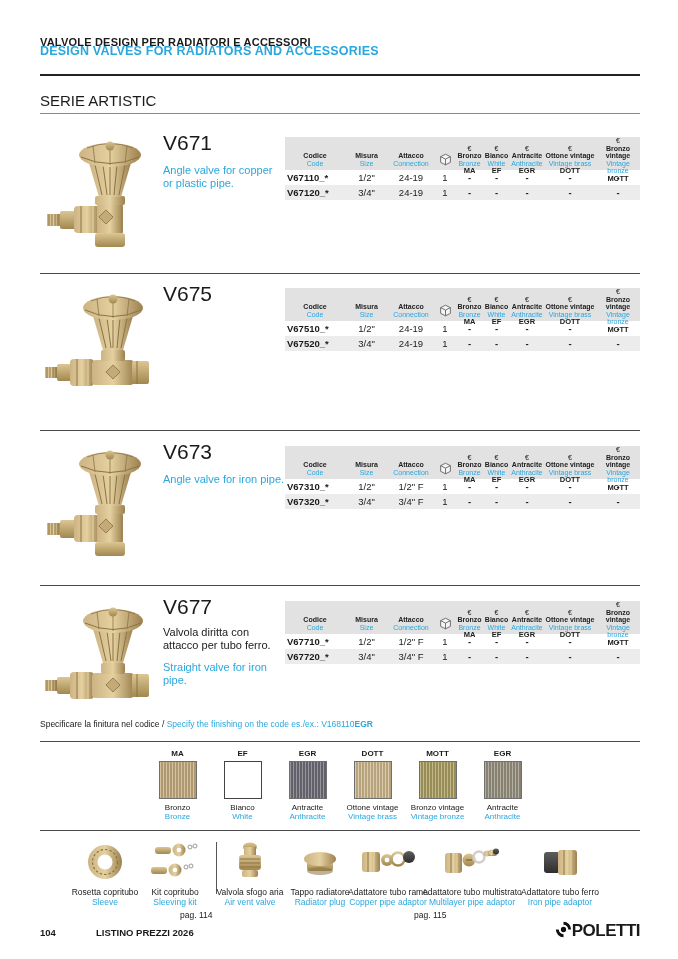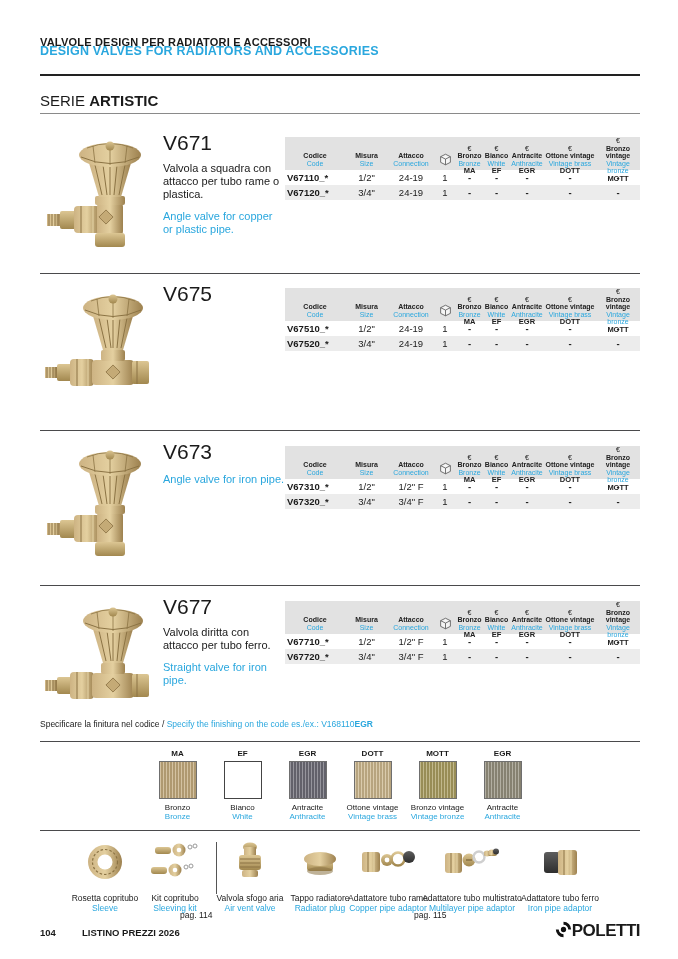--- a/index.html
+++ b/index.html
@@ -6,21 +6,21 @@
   *{margin:0;padding:0;box-sizing:border-box;}
   html,body{background:#fff;}
   body{width:678px;height:959px;position:relative;font-family:"Liberation Sans",sans-serif;color:var(--ink);overflow:hidden;}
   .abs{position:absolute;}
   
   .title-it{left:40px;top:36px;font-size:11px;font-weight:bold;letter-spacing:.2px;}
   .title-en{left:40px;top:44px;font-size:12.5px;font-weight:bold;color:var(--blue);letter-spacing:.2px;}
   .rule{left:40px;width:600px;background:#4a4a4c;height:1px;}
   .rule-top{top:74px;height:2px;background:#222;}
   .series{left:40px;top:92px;font-size:15px;font-weight:normal;}
-  .series b{font-weight:bold;}
+  .series b{font-weight:normal;}
   .rule-series{top:113px;background:#8a8a8a;}
   
   .product{left:40px;width:600px;height:150px;}
   .pimg{position:absolute;left:3px;top:12px;width:112px;height:114px;}
   .pinfo{position:absolute;left:123px;top:6px;width:122px;}
   .pmodel{font-size:21px;font-weight:normal;margin-bottom:7px;}
   .pdesc{font-size:11px;line-height:13px;}
   .pdesc.en{color:var(--blue);margin-top:9px;}
   .ptable{position:absolute;left:245px;top:12px;width:355px;}
   .thead,.trow{display:grid;grid-template-columns:60px 43px 46px 22px 27px 27px 34px 52px 44px;}
@@ -48,27 +48,27 @@
   .fcode{font-size:8px;font-weight:bold;margin-bottom:3px;}
   .fswatch{width:38px;height:38px;margin:0 auto;border:1px solid #6f6f6f;background-image:repeating-linear-gradient(90deg,rgba(255,255,255,.28) 0 1px,rgba(0,0,0,.10) 1px 3px);}
   .fcell:nth-child(2) .fswatch{background-image:none;border-color:#444;}
   .fit{font-size:8px;margin-top:4px;white-space:nowrap;}
   .fen{font-size:8px;color:var(--blue);white-space:nowrap;}
   .rule-acc{top:830px;}
   
   .accwrap{left:40px;top:838px;width:600px;height:88px;}
   .acc{position:absolute;text-align:center;}
   .aicon{height:46px;display:flex;align-items:flex-end;justify-content:center;}
-  .ait{font-size:8.5px;margin-top:9px;white-space:nowrap;}
+  .ait{font-size:8.5px;margin-top:3px;white-space:nowrap;}
   .aen{font-size:8.5px;color:var(--blue);white-space:nowrap;}
   .accdiv{position:absolute;left:176px;top:4px;height:52px;width:1px;background:#555;}
   .pagref{position:absolute;font-size:8.5px;padding-left:42px;}
   
   .pagenum{left:40px;top:927px;font-size:9.5px;font-weight:bold;}
-  .catname{left:82px;top:927px;font-size:9.5px;font-weight:bold;}
+  .catname{left:96px;top:927px;font-size:9.5px;font-weight:bold;}
   .logo{position:absolute;right:38px;top:921px;display:flex;align-items:flex-start;}
   .logotext{font-size:17px;font-weight:bold;letter-spacing:-.5px;}
 </style>
 </head>
 <body>
 
 <svg width="0" height="0" style="position:absolute" aria-hidden="true">
   <defs>
     <linearGradient id="gb" x1="0" y1="0" x2="1" y2="0">
       <stop offset="0" stop-color="#cdb383"></stop>
@@ -124,21 +124,20 @@
           <path d="M44 11 Q67 2 90 11"></path>
           <line x1="50" y1="9" x2="52" y2="26"></line>
           <line x1="67" y1="6" x2="67" y2="28"></line>
           <line x1="84" y1="9" x2="82" y2="26"></line>
         </g>
       <circle cx="67" cy="9" r="4.5" fill="url(#gbv)"></circle>
     </svg>
   </div>
   <div class="pinfo">
     <div class="pmodel">V671</div>
-    <p class="pdesc">Valvola a squadra con attacco per tubo rame o plastica.</p>
     <p class="pdesc en">Angle valve for copper or plastic pipe.</p>
   </div>
   <div class="ptable">
     <div class="thead">
       <div class="th">
           <span class="hit">Codice</span>
           <span class="hen">Code</span>
         </div>
       <div class="th">
           <span class="hit">Misura</span>

